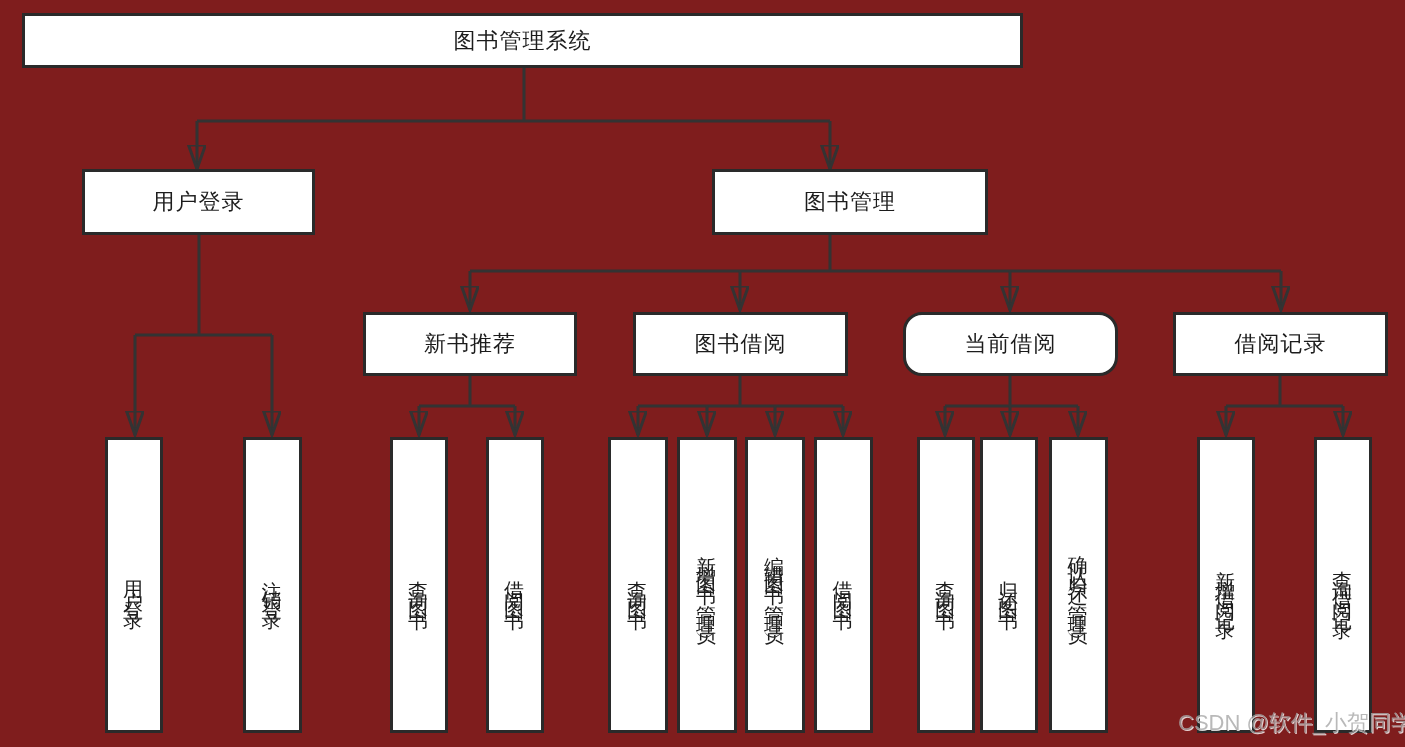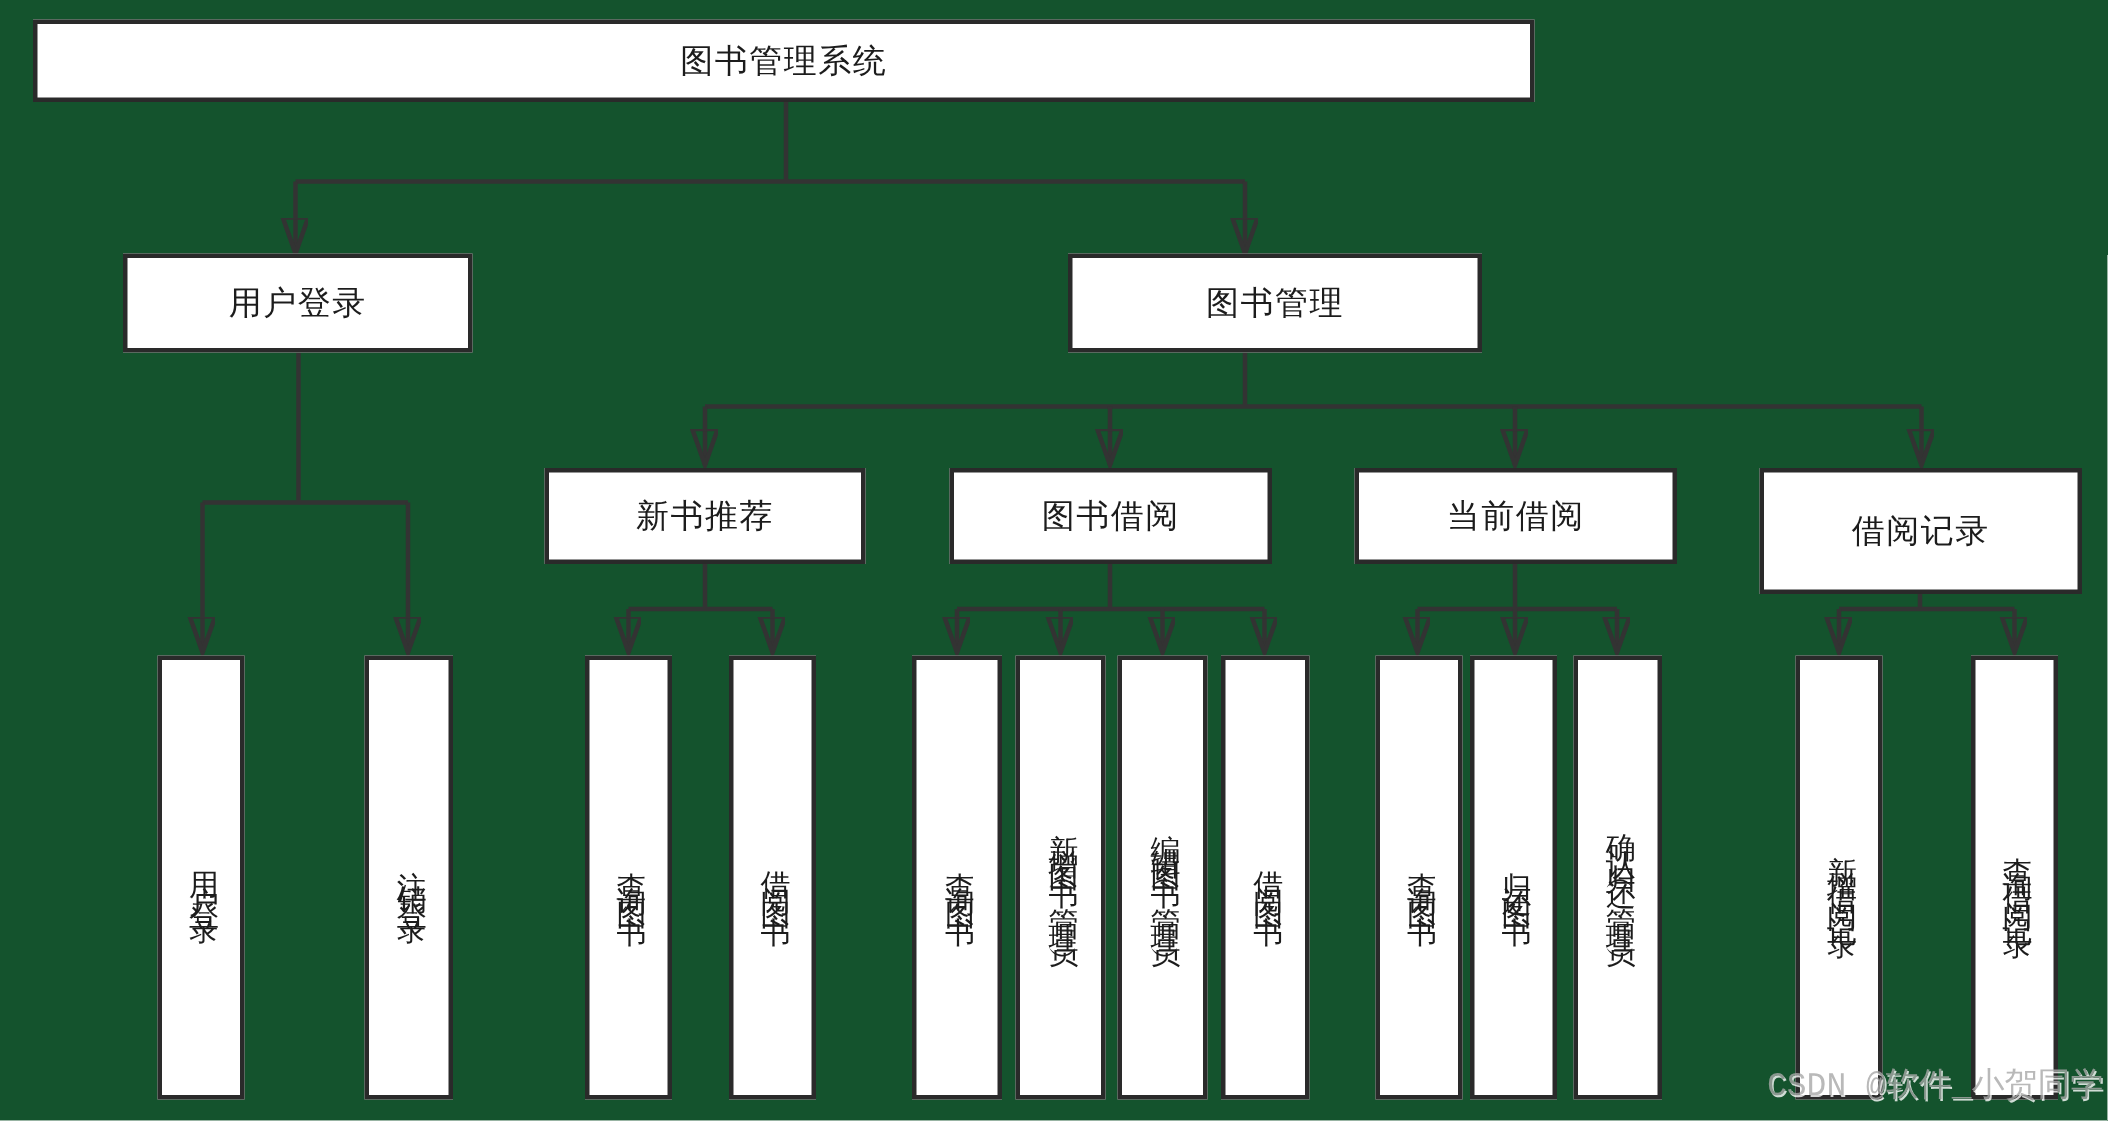--- a/index.html
+++ b/index.html
@@ -1,21 +1,21 @@
 <!DOCTYPE html>
 <html><head>
 <meta charset="utf-8">
 <style>
   html, body { margin: 0; padding: 0; background: #ffffff; }
   .stage {
     position: relative;
     width: 1405px;
     height: 747px;
-    background: #14532d;
-    font-family: Liberation Mono, monospace;
+    background: #7f1d1d;
+    font-family: Liberation Sans, sans-serif;
     overflow: hidden;
   }
   .wires { position: absolute; left: 0; top: 0; }
   .wires path { stroke: #333333; stroke-width: 3; fill: none; }
   .node {
     position: absolute;
     box-sizing: border-box;
     border: 3px solid #2a2a2a;
     background: #ffffff;
     display: flex;
@@ -102,24 +102,24 @@
   <div class="node hnode" style="left:712px; top:169px; width:276px; height:66px;">
     <span>图书管理</span>
   </div>
 
   <div class="node hnode" style="left:363px; top:312px; width:214px; height:64px;text-align:right;">
     <span>新书推荐</span>
   </div>
   <div class="node hnode" style="left:633px; top:312px; width:215px; height:64px;justify-content:center;">
     <span>图书借阅</span>
   </div>
-  <div class="node hnode" style="left:903px; top:312px; width:215px; height:64px;">
+  <div class="node hnode" style="left:903px; top:312px; width:215px; height:64px;border-radius:19px;">
     <span>当前借阅</span>
   </div>
-  <div class="node hnode" style="left:1173px; top:312px; width:215px; height:84px;">
+  <div class="node hnode" style="left:1173px; top:312px; width:215px; height:64px;">
     <span>借阅记录</span>
   </div>
 
   <div class="node leaf" style="left:105px;">
     <span class="vtext">用户登录</span>
   </div>
   <div class="node leaf" style="left:243px; width:59px;">
     <span class="vtext">注销登录</span>
   </div>
 

